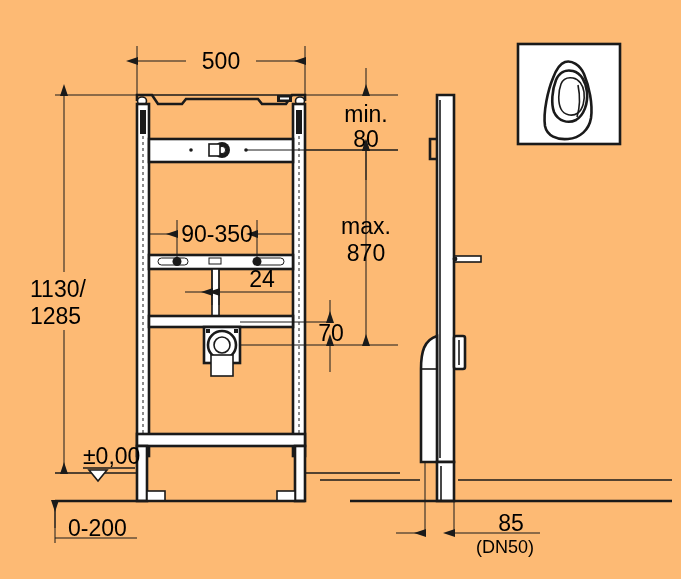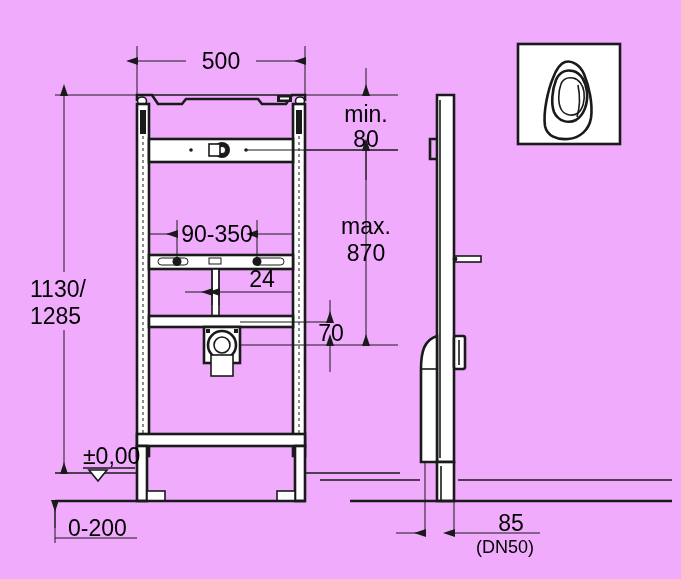--- a/index.html
+++ b/index.html
@@ -8,21 +8,21 @@
     padding: 0;
     background: #ffffff;
   }
   body {
     font-family: "Liberation Sans", sans-serif;
   }
   #drawing-root {
     position: relative;
     width: 681px;
     height: 579px;
-    background: #f0abfc;
+    background: #fdba74;
     overflow: hidden;
   }
   #drawing-svg {
     position: absolute;
     left: 0;
     top: 0;
     width: 681px;
     height: 579px;
     display: block;
   }

